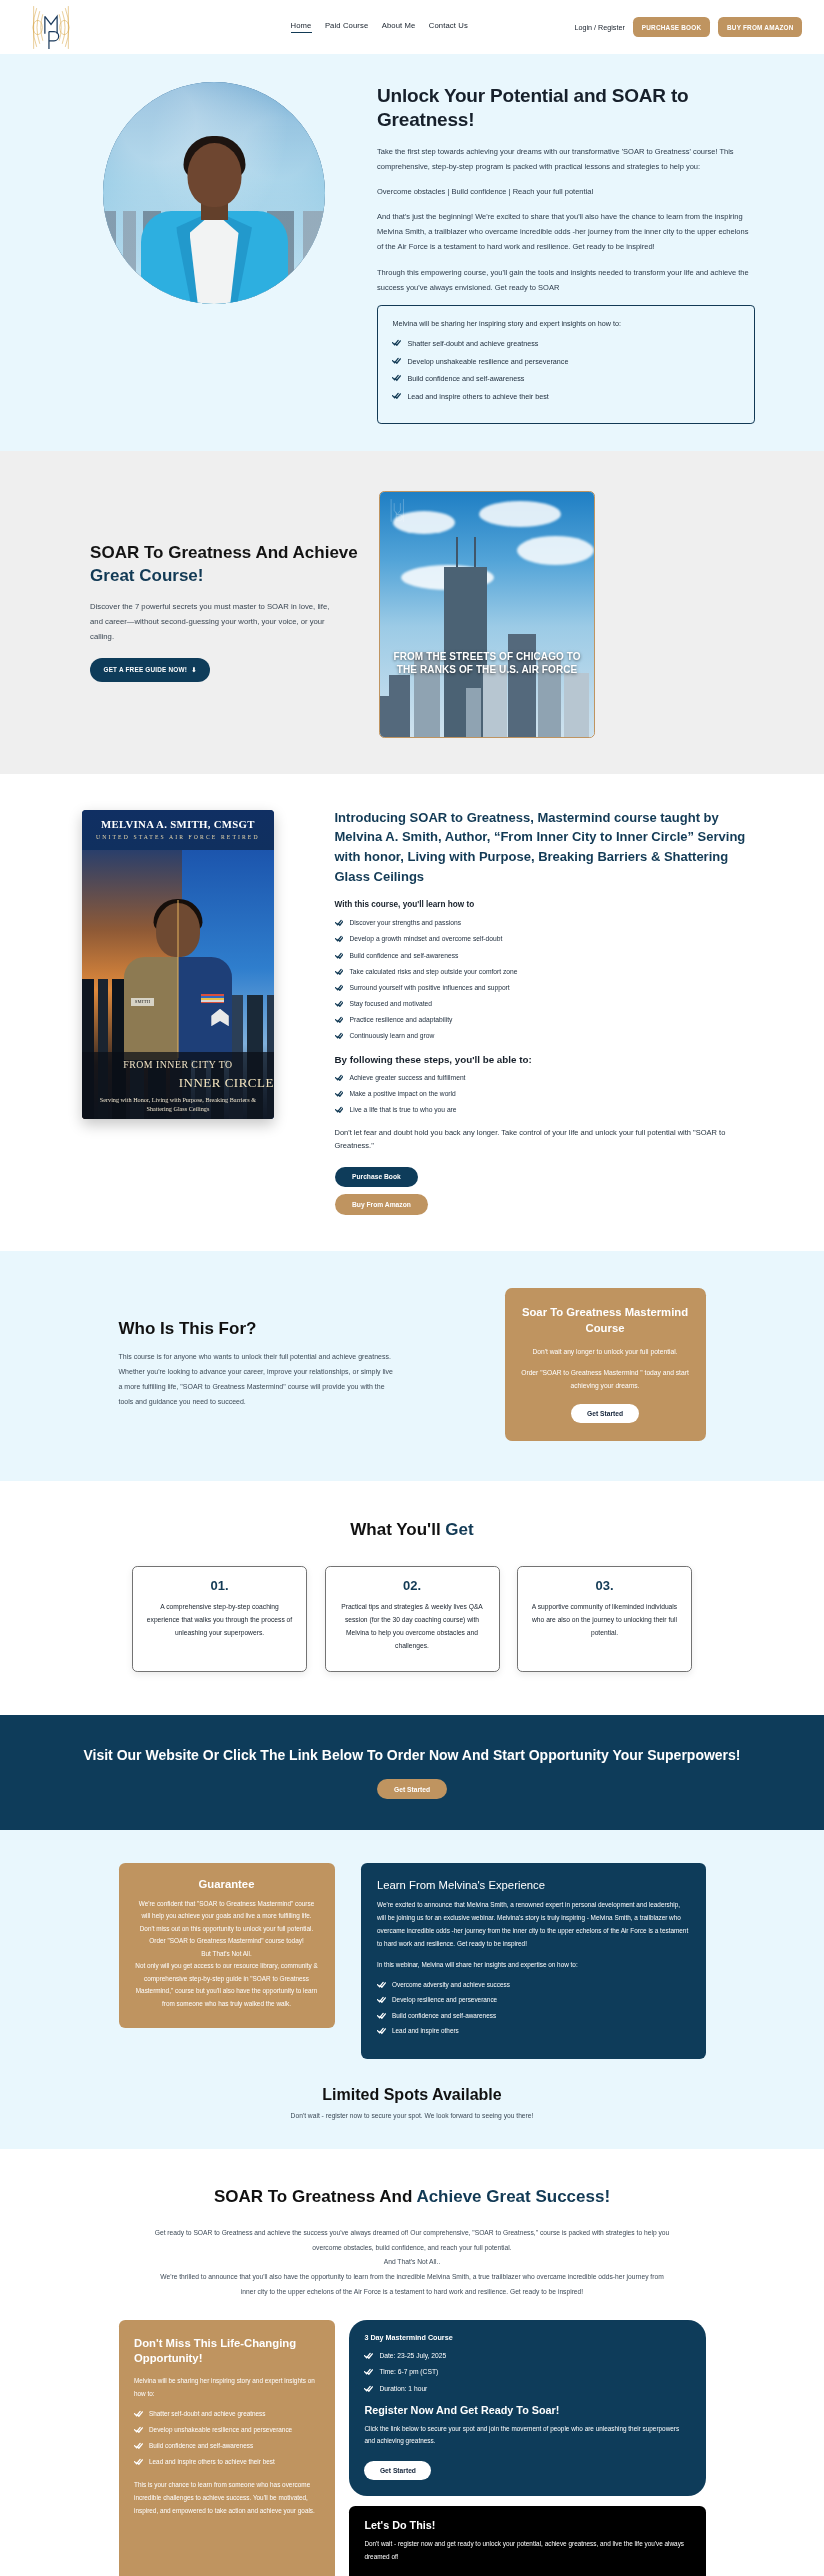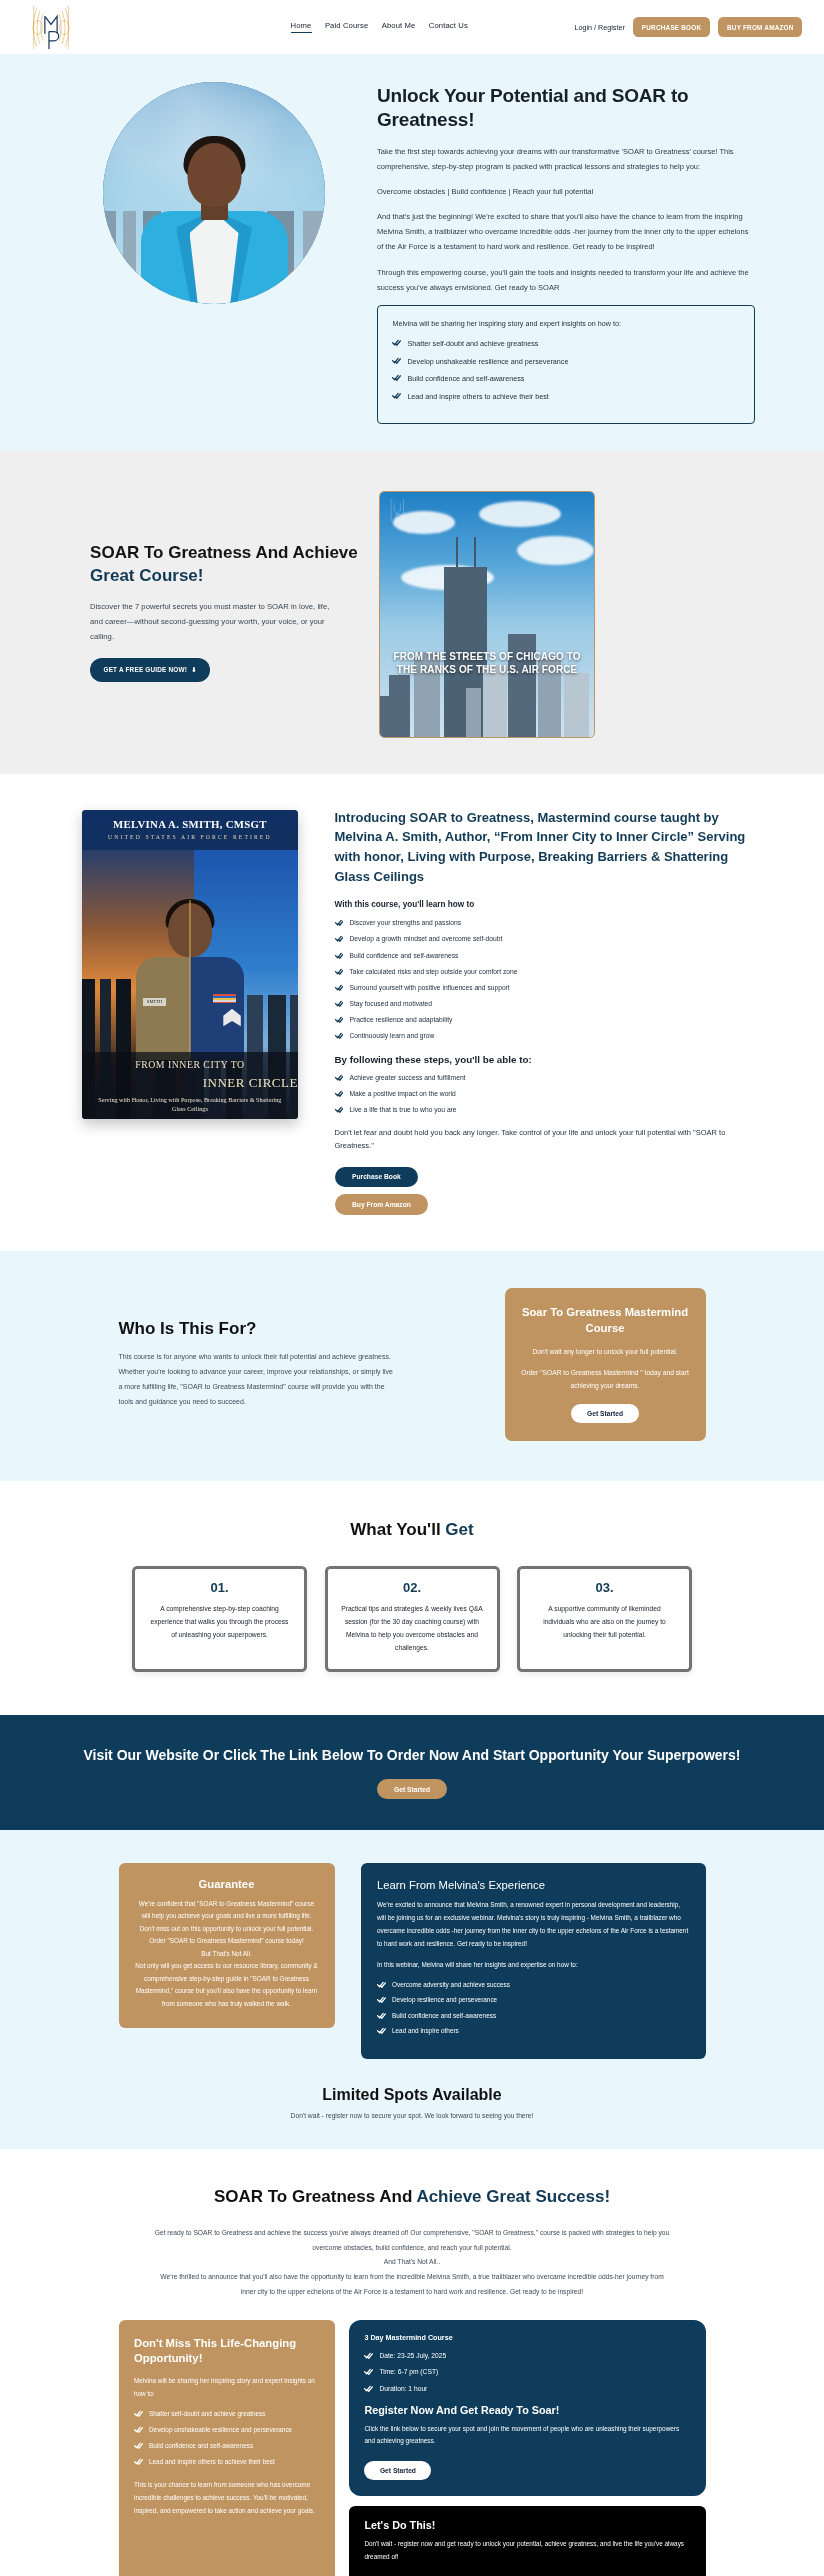--- a/index.html
+++ b/index.html
@@ -124,21 +124,21 @@
     color:#fff; font-size: 10px; font-weight:700; letter-spacing:0.1px; line-height:1.3;
     text-shadow: 0 1px 3.1px rgba(0,0,0,.65); padding: 0 7.2px;
   }
   .chicago-logo { position:absolute; top:5.2px; left:7.2px; width:20.6px; height:27px; opacity:.55; }
 
   
   .introsec { background:#fff; padding: 31px 0 36px; }
   .introsec-inner { display:flex; width: 685px; margin: 0 auto; gap: 23px; align-items: flex-start; }
   .book-col { width: 242px; flex:0 0 242px; padding-left: 12.4px; padding-top: 5.2px; }
   .book-cover {
-    width: 216px; height: 309px; border-radius: 4.1px; overflow:hidden; position:relative;
+    width: 192px; height: 309px; border-radius: 4.1px; overflow:hidden; position:relative;
     box-shadow: 0 5.2px 13.4px rgba(0,0,0,.22);
     background: linear-gradient(180deg,#0f2f66 0%, #17468f 30%, #0d2a52 100%);
   }
   .bc-topband { position:absolute; top:0; left:0; right:0; height:40px; background: linear-gradient(180deg,#102f63,#10305f); }
   .bc-name { position:absolute; top:8.2px; left:0; right:0; text-align:center; color:#fff; font-family:"Liberation Serif", serif; font-weight:700; font-size:10.8px; letter-spacing:0.3px; }
   .bc-sub { position:absolute; top:24px; left:0; right:0; text-align:center; color:#e8d7ac; font-family:"Liberation Serif", serif; font-size:5.7px; letter-spacing:2.1px; }
   .bc-art { position:absolute; top:40px; left:0; right:0; bottom:0;
     background: linear-gradient(100deg,#e08a3c 0%, #b75f2b 22%, #2f3c60 48%, #1d52a8 70%, #1b4ea0 100%);}
   .bc-sunset { position:absolute; top:40px; left:0; width:52%; bottom:0;
     background: linear-gradient(180deg,#2a3f6b 0%,#8f5a36 30%,#e08a3c 52%,#3b2a22 80%,#17202e 100%); }
@@ -195,21 +195,21 @@
     padding:6.2px 15.5px; font-size:6.7px; font-weight:700; cursor:pointer;
     font-family:"Liberation Sans",sans-serif; margin-top: 3.1px;
   }
 
   
   .whatget { background:#fff; padding: 39px 0 43px; }
   .whatget-title { text-align:center; font-size: 17px; font-weight:700; color:#111; margin-bottom: 26px; }
   .whatget-title .hl { color:#123a55; }
   .cards3 { display:flex; gap: 17.5px; justify-content:center; }
   .card3 {
-    width: 175px; min-height: 106px; border: 3px solid #737373; border-radius: 5.2px;
+    width: 175px; min-height: 106px; border: 1px solid #737373; border-radius: 5.2px;
     padding: 11.3px 13.4px 13.4px; text-align:center; background:#fff;
     box-shadow: 0 2.6px 7.2px rgba(0,0,0,.08);
   }
   .card3 .num { font-size: 13px; font-weight:700; color:#123a55; margin-bottom: 7.2px; }
   .card3 .txt { font-size: 6.7px; line-height: 1.95; color:#17202b; }
 
   
   .ctabanner { background:#0e3c5a; padding: 30px 0 31px; text-align:center; }
   .ctabanner h2 { color:#fff; font-size: 14px; line-height:1.5; font-weight:700; margin-bottom: 13.4px; }
   .btn-gold-pill {
@@ -246,21 +246,21 @@
 
   .twocol { display:flex; width:587px; margin:0 auto; gap: 14.4px; align-items: stretch; }
   .dmcard {
     width: 216px; flex:0 0 216px; background:#bf9460; color:#fff;
     border-radius: 6.2px; padding: 15.5px 15.5px 18.5px;
   }
   .dmcard h3 { font-size: 11.3px; line-height:1.38; font-weight:700; margin-bottom: 8.2px; }
   .dmcard p { font-size: 6.4px; line-height:2.0; margin-bottom: 8.2px; }
   .dmcard ul.checklist li { color:#fff; font-size: 6.4px; margin-bottom: 6.2px; }
   .rightstack { flex:1 1 auto; display:flex; flex-direction:column; gap: 10.3px; }
-  .navycard { background:#0e3c5a; color:#fff; border-radius:12px; padding: 13.4px 15.5px 15.5px; }
+  .navycard { background:#0e3c5a; color:#fff; border-radius:18px; padding: 13.4px 15.5px 15.5px; }
   .navycard .kicker { font-size: 7.2px; font-weight:700; margin-bottom: 8.2px; }
   .navycard ul.checklist li { color:#fff; font-size: 6.7px; margin-bottom: 6.2px; }
   .navycard h3 { font-size: 10.8px; font-weight:700; margin: 10.3px 0 6.2px; }
   .navycard p { font-size: 6.4px; line-height: 2.0; margin-bottom: 9.3px; }
   .blackcard { background:#000; color:#fff; border-radius:6.2px; padding: 13.4px 15.5px 17.5px; }
   .blackcard h3 { font-size: 10.8px; font-weight:700; margin-bottom: 7.2px; }
   .blackcard p { font-size: 6.4px; line-height: 2.0; }
 </style>
 </head>
 <body>

